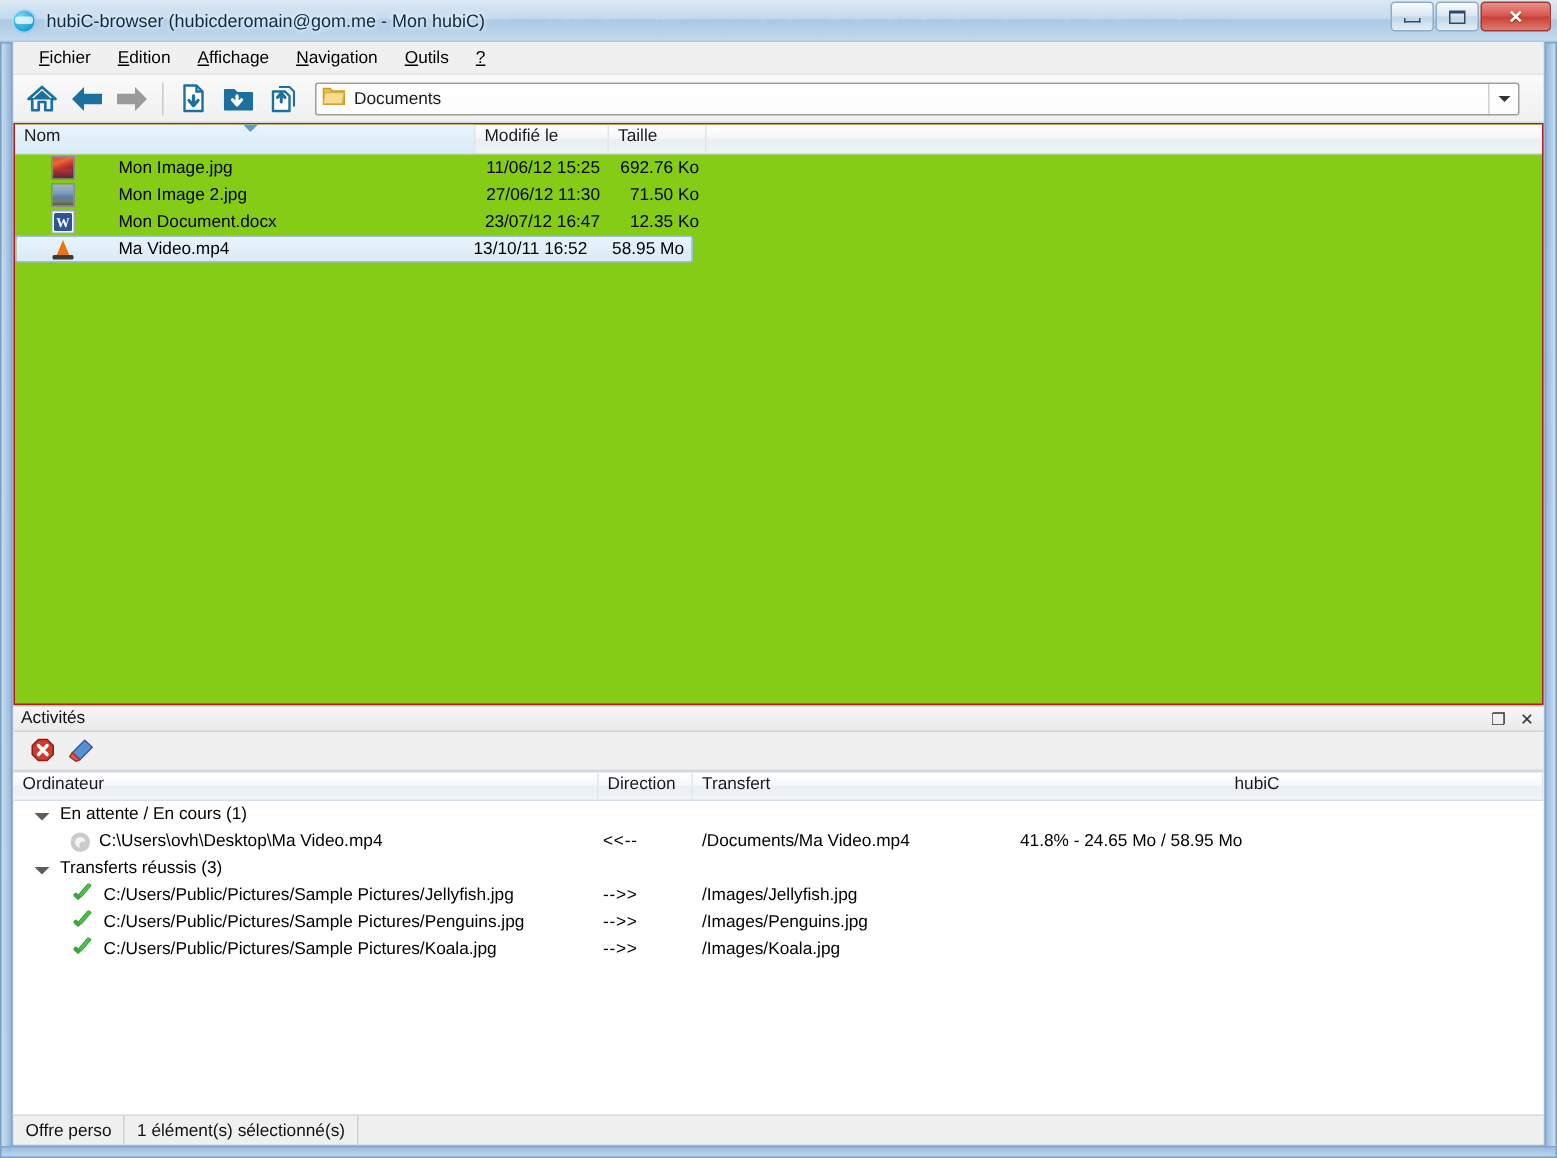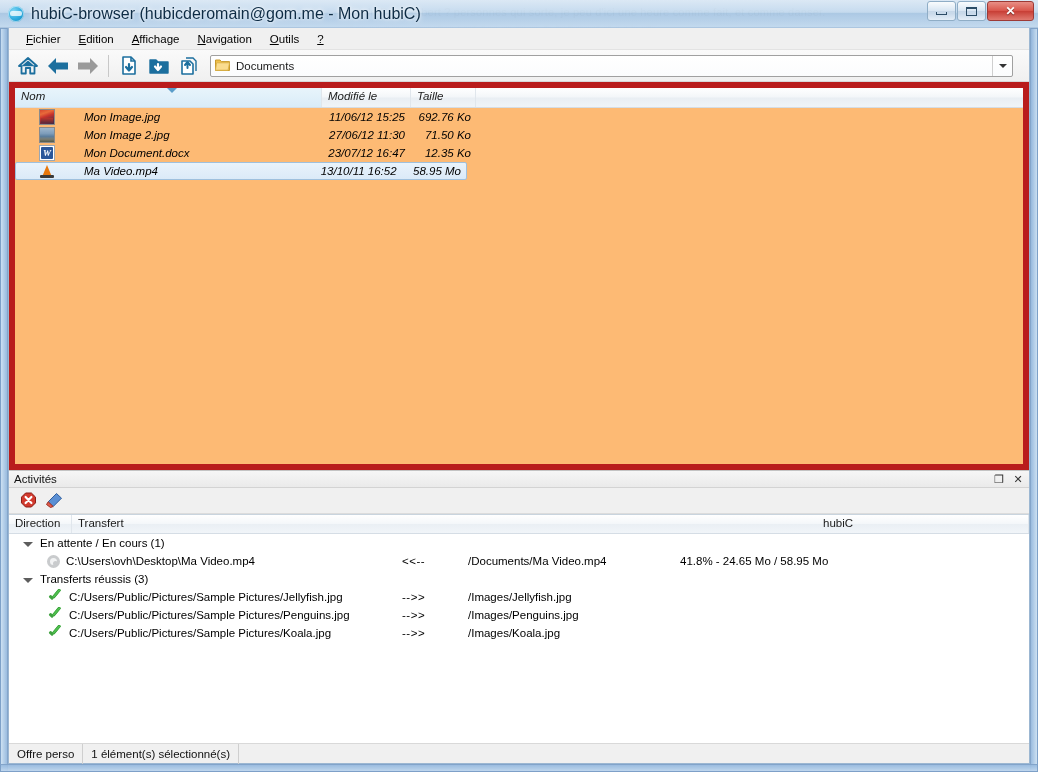--- a/index.html
+++ b/index.html
@@ -79,21 +79,21 @@
     position: relative; flex: none;
   }
   #titlebar .logo::after {
     content: "";
     position: absolute; left: 2px; top: 5px; right: 2px; height: 5px;
     border-radius: 2px;
     background: rgba(255,255,255,.75);
   }
   #titlebar .title {
     margin-left: 7px;
-    font-size: 16px;
+    font-size: 12px;
     color: #0d2b44;
     text-shadow: 0 0 3px rgba(255,255,255,.95), 0 0 6px rgba(255,255,255,.85);
     white-space: nowrap;
   }
   #wincontrols {
     position: absolute; right: 4px; top: 1px;
     display: flex; align-items: center; gap: 0;
   }
   .wbtn {
     width: 29px; height: 20px;
@@ -185,26 +185,25 @@
     width: 0; height: 0;
     border-left: 4px solid transparent;
     border-right: 4px solid transparent;
     border-top: 4px solid #333;
   }
 
   
   #filelist {
     flex: none;
     height: 388px;
-    background: #fdba74;
-    border: 6px solid #b91c1c;
+    background: #84cc16;
+    border: 1px solid #b91c1c;
     margin: 0;
     display: flex; flex-direction: column;
     overflow: hidden;
-    font-style: italic;
   }
   .col-head {
     height: 20px; flex: none;
     display: flex;
     background: linear-gradient(180deg,#ffffff 0%,#f3f6f9 48%,#e9eef3 52%,#f0f4f8 100%);
     border-bottom: 1px solid #d5dde5;
     position: relative;
   }
   .col-head .cell {
     font-size: 11.5px; color: #1a1a1a;
@@ -593,20 +592,21 @@
         <div class="actbtn">
           <svg width="18" height="17" viewBox="0 0 18 17">
             <path d="M11.5 1.5 L16.5 6.2 L8.2 14.5 L3.2 9.8 Z" fill="#5a8fd4" stroke="#2f5e9e" stroke-width="1" stroke-linejoin="round"></path>
             <path d="M3.2 9.8 L8.2 14.5 L5.5 15.5 L1.5 12.5 Z" fill="#e05a4a" stroke="#9d3226" stroke-width="1" stroke-linejoin="round"></path>
           </svg>
         </div>
       </div>
 
       <div id="act-list">
         <div class="act-head">
+          <div class="cell h0">Ordinateur</div>
           <div class="cell h1">Direction</div>
           <div class="cell h3">Transfert</div>
           <div class="cell h2">hubiC</div>
         </div>
         <div id="act-body">
             <div class="grp-row">
               <span class="tri"></span>
               <span>En attente / En cours (1)</span>
             </div>
             <div class="itm-row">

